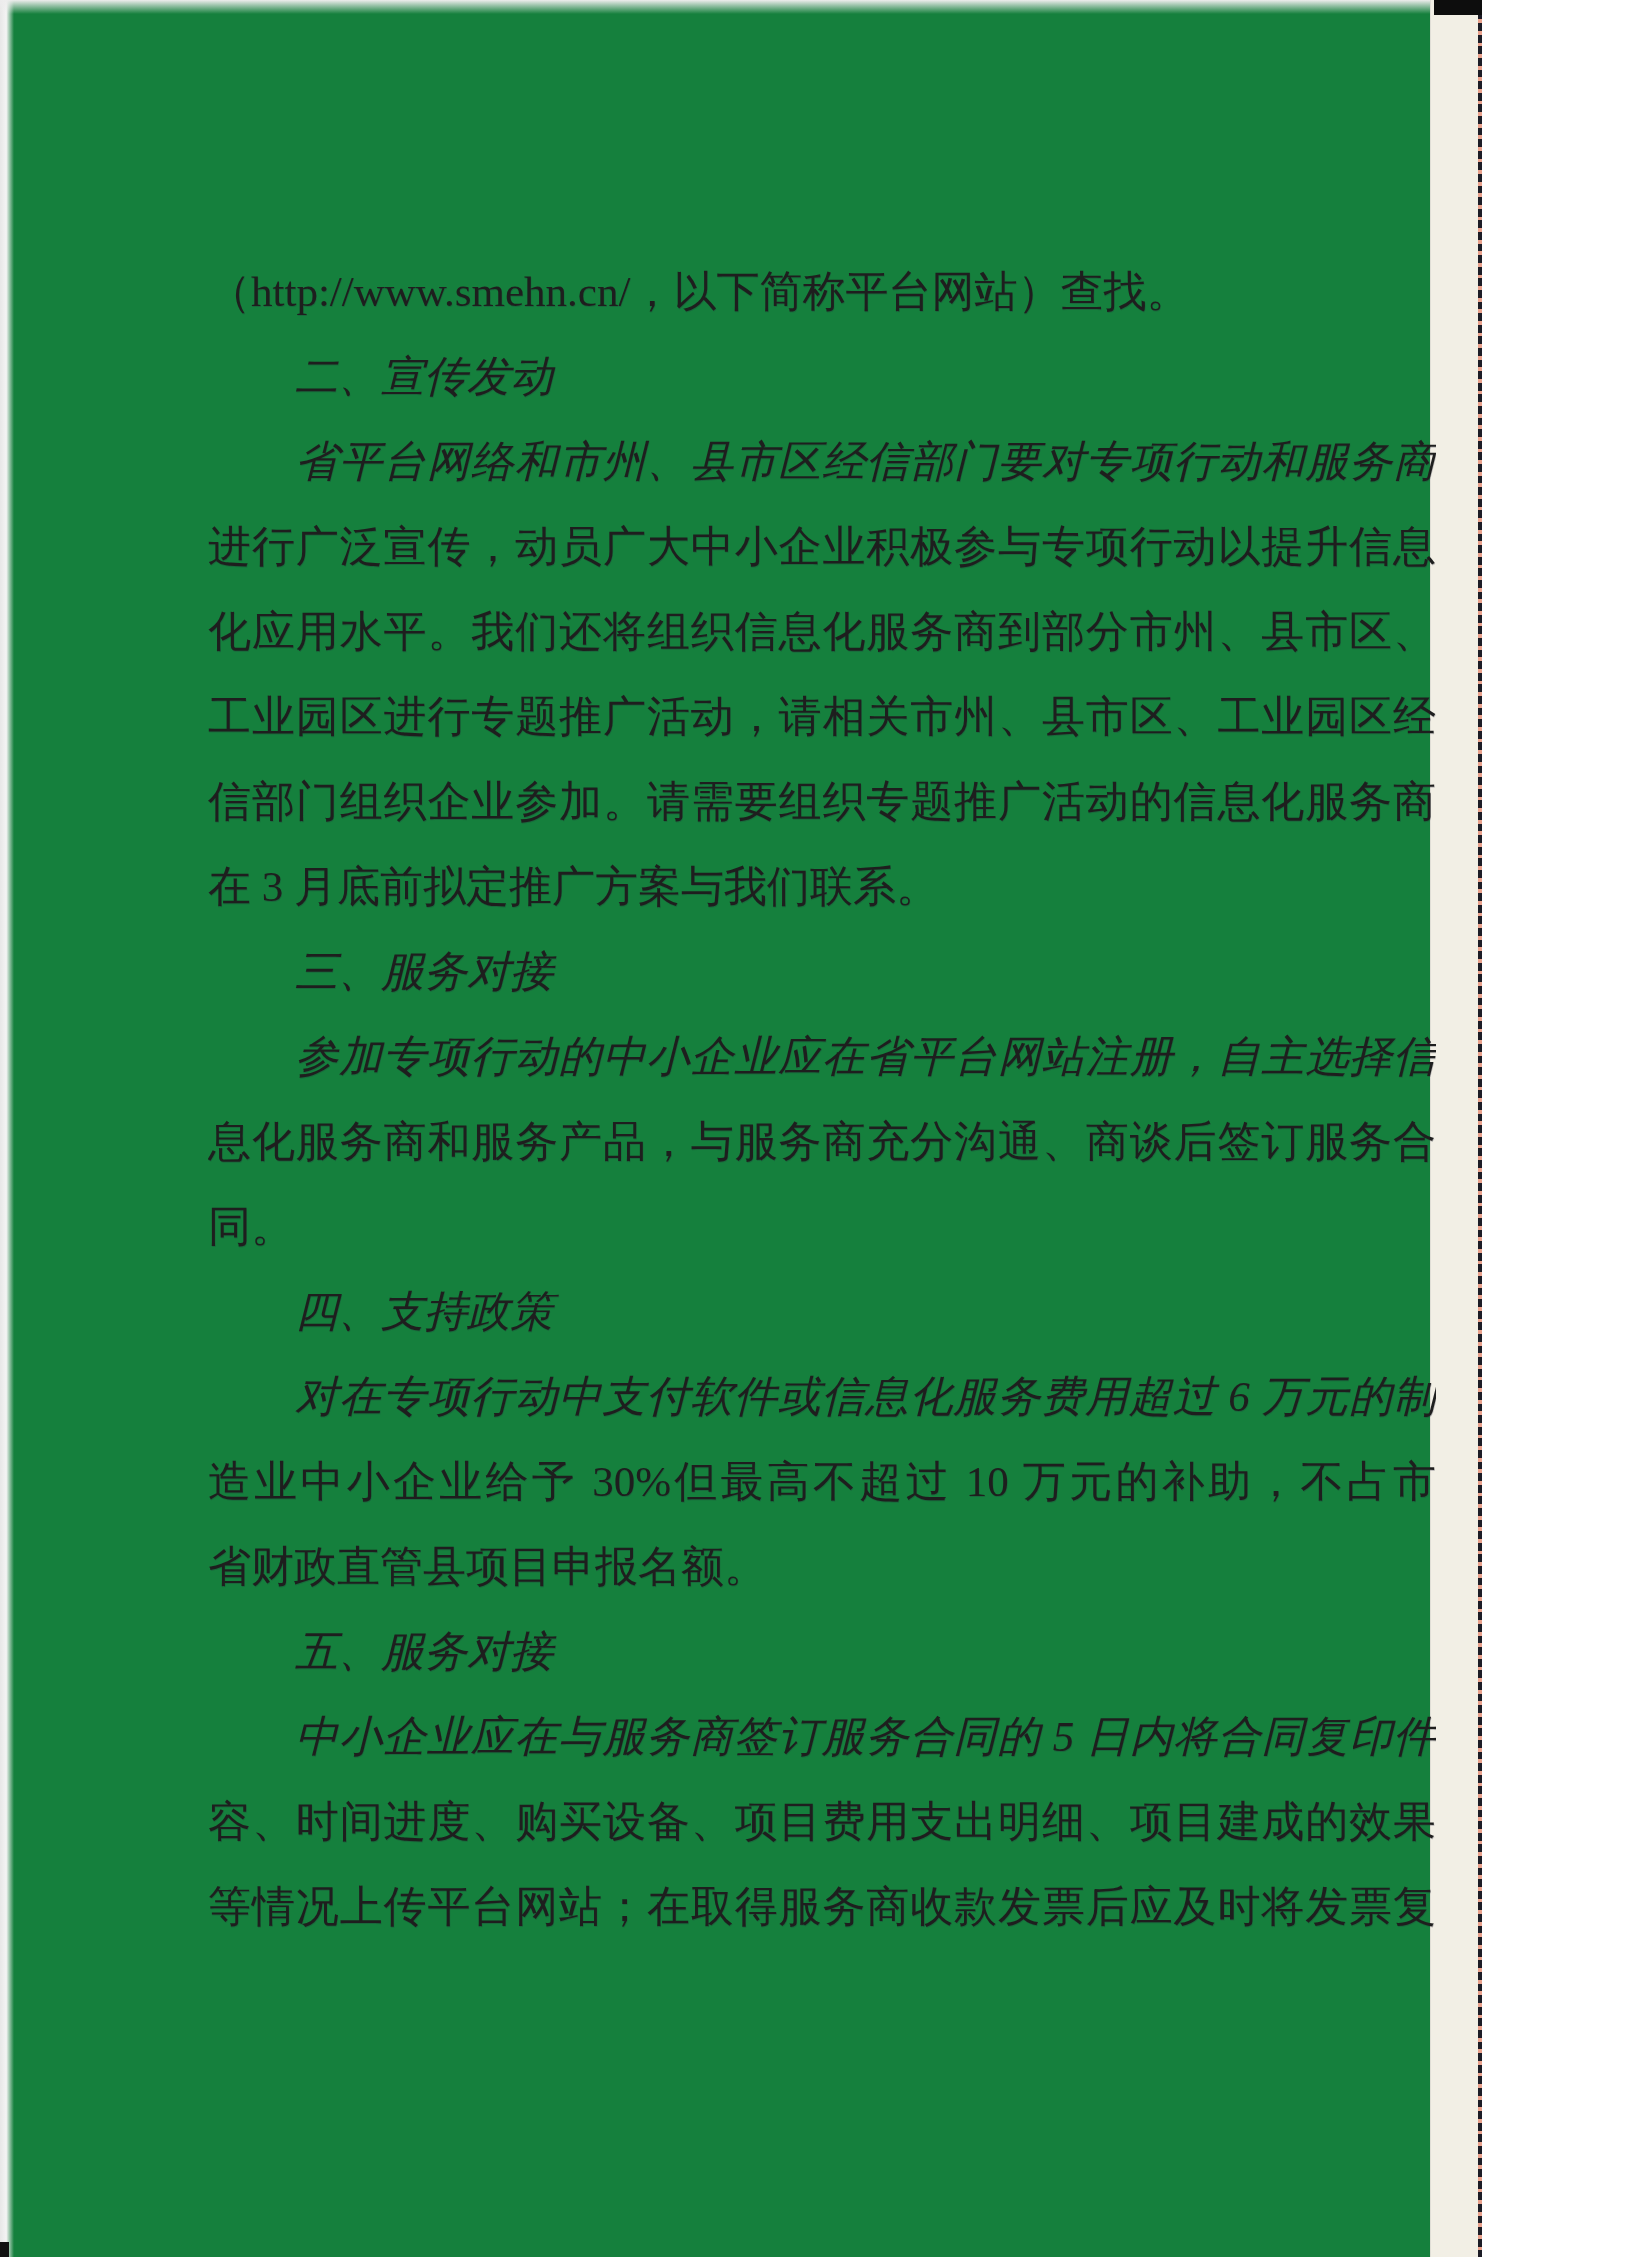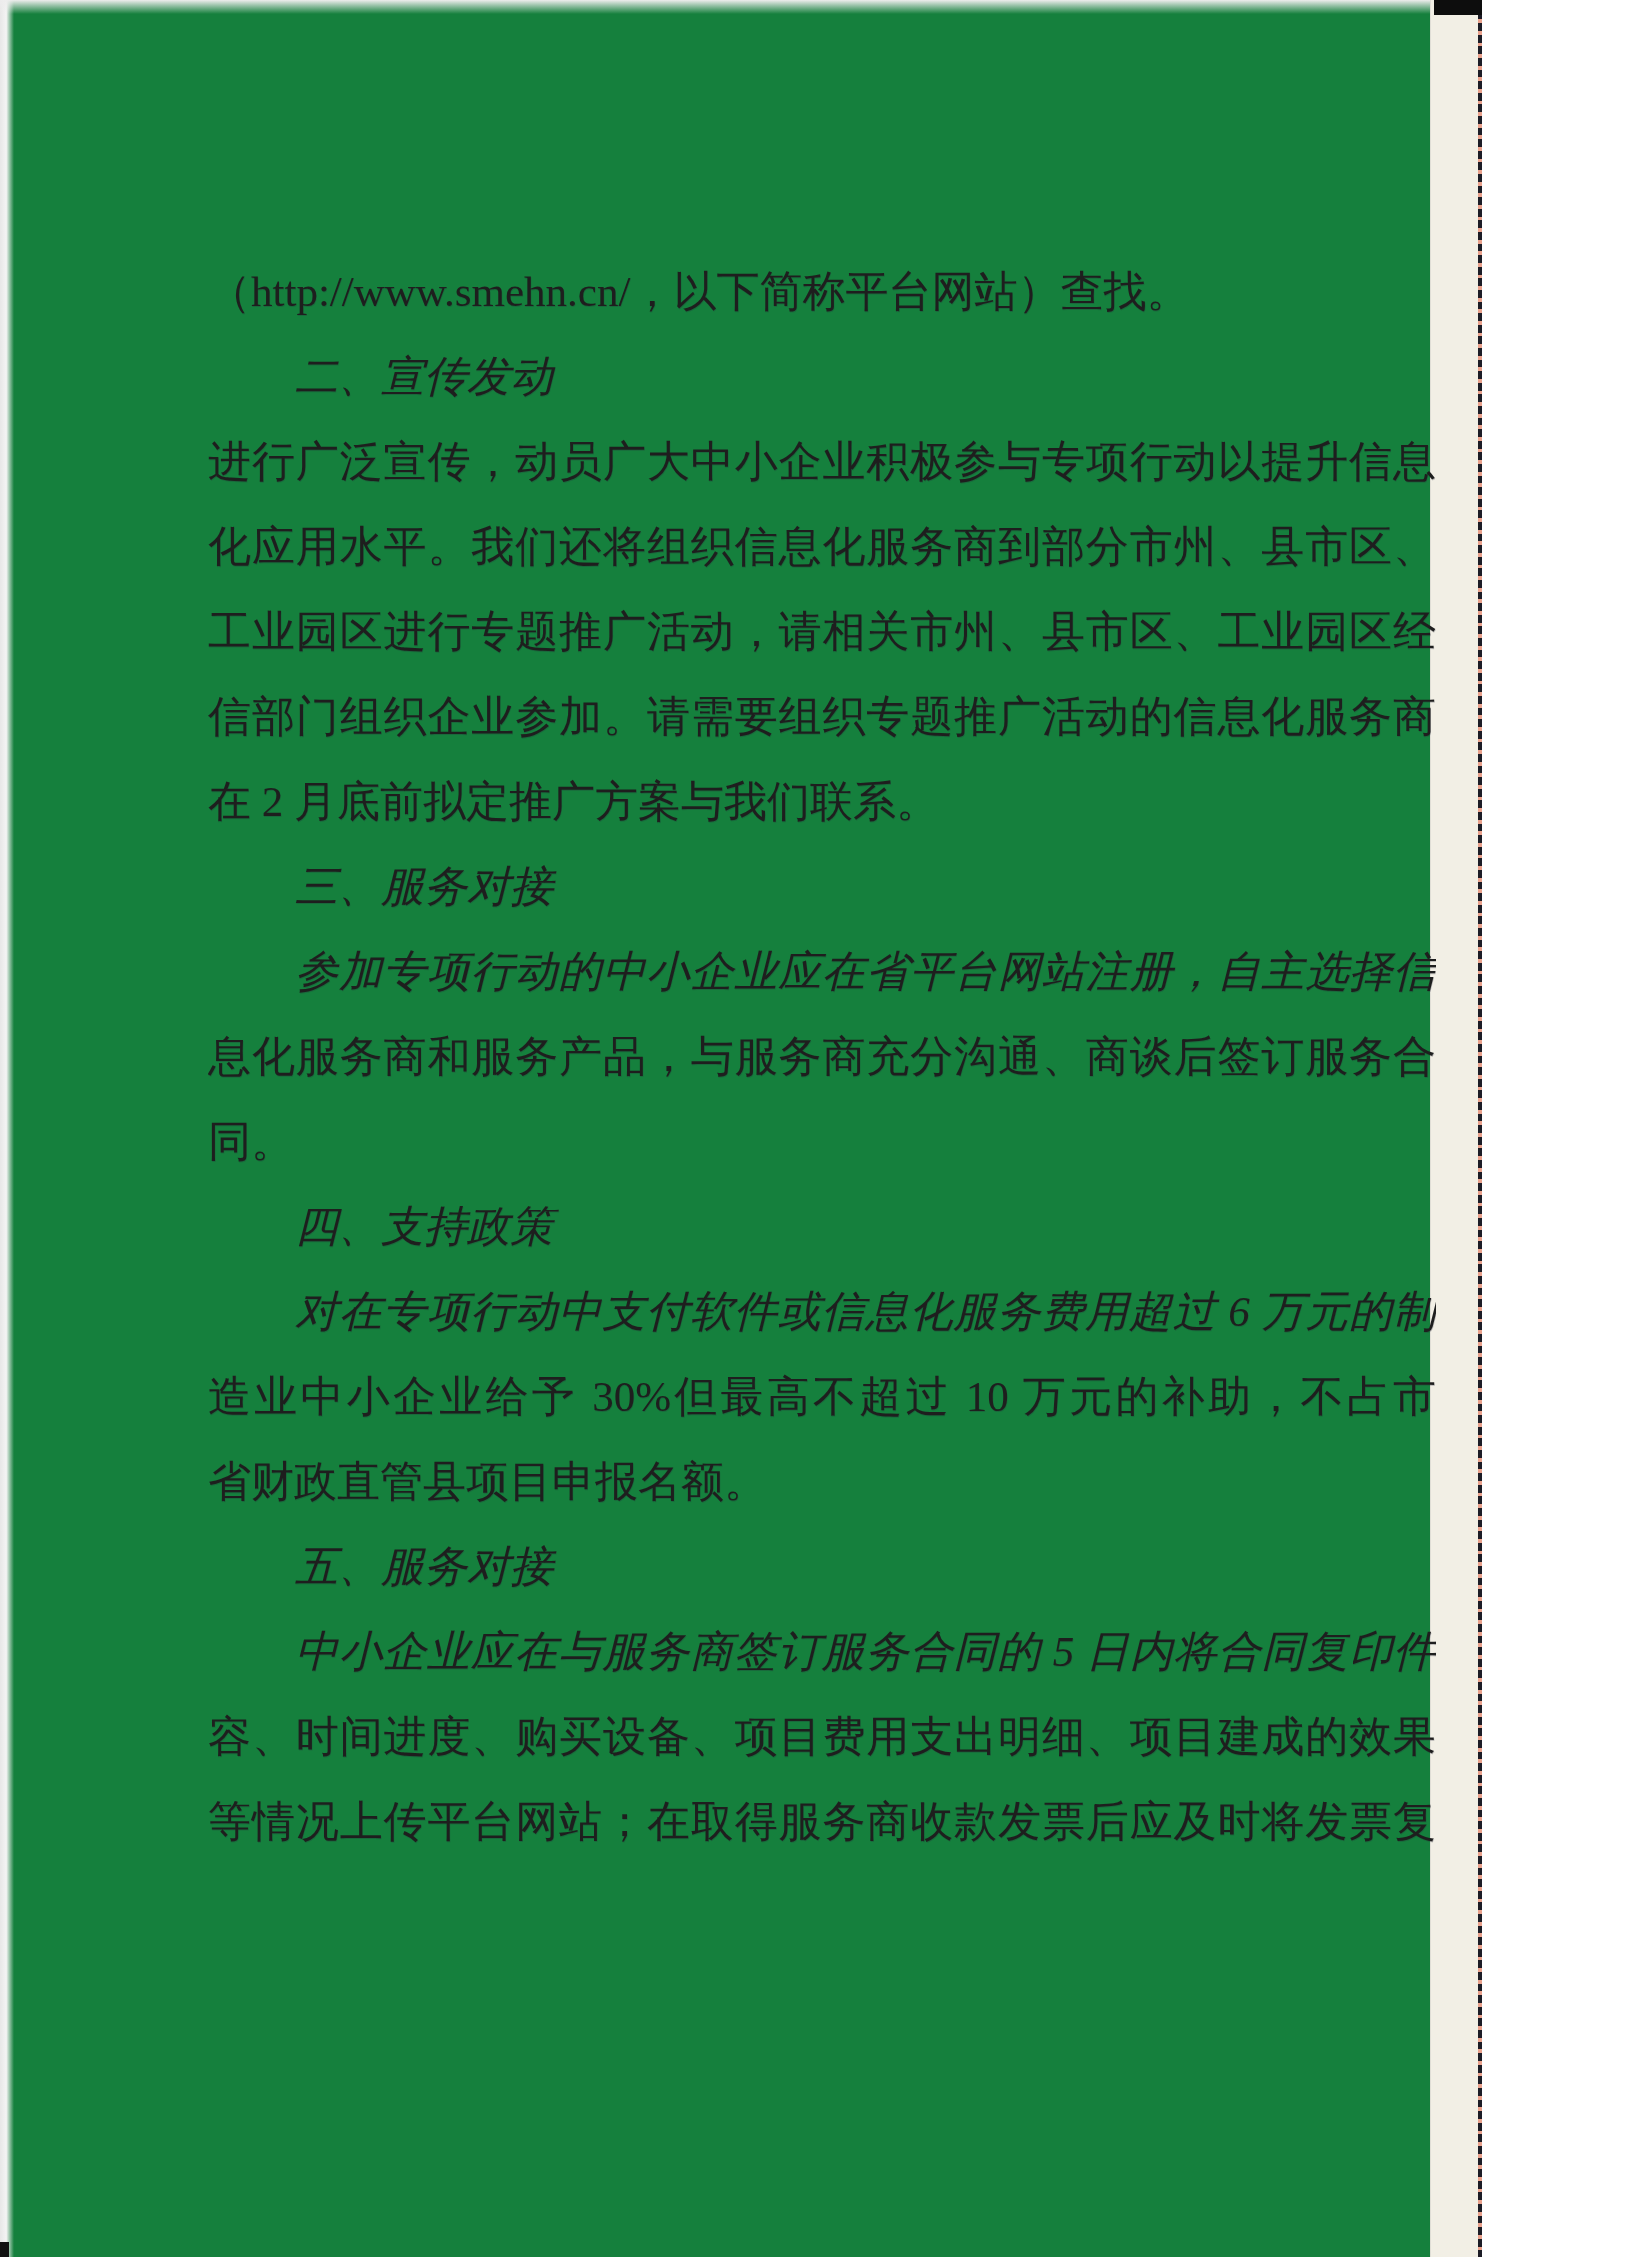--- a/index.html
+++ b/index.html
@@ -105,25 +105,26 @@
   <div class="top-edge-shade"></div>
   <div class="right-band"></div>
   <div class="crease-line"></div>
   <div class="right-dashed-edge"></div>
   <div class="corner-artifact-topright"></div>
   <div class="corner-artifact-bottomleft"></div>
 
   <div class="doc">
       <div class="line">（http://www.smehn.cn/，以下简称平台网站）查找。</div>
       <div class="line indent">二、宣传发动</div>
+      <div class="line indent justify">省平台网络和市州、县市区经信部门要对专项行动和服务商</div>
       <div class="line justify">进行广泛宣传，动员广大中小企业积极参与专项行动以提升信息</div>
       <div class="line justify">化应用水平。我们还将组织信息化服务商到部分市州、县市区、</div>
       <div class="line justify">工业园区进行专题推广活动，请相关市州、县市区、工业园区经</div>
       <div class="line justify">信部门组织企业参加。请需要组织专题推广活动的信息化服务商</div>
-      <div class="line">在 2 月底前拟定推广方案与我们联系。</div>
+      <div class="line">在 3 月底前拟定推广方案与我们联系。</div>
       <div class="line indent">三、服务对接</div>
       <div class="line indent justify">参加专项行动的中小企业应在省平台网站注册，自主选择信</div>
       <div class="line justify">息化服务商和服务产品，与服务商充分沟通、商谈后签订服务合</div>
       <div class="line">同。</div>
       <div class="line indent">四、支持政策</div>
       <div class="line indent justify">对在专项行动中支付软件或信息化服务费用超过 6 万元的制</div>
       <div class="line justify">造业中小企业给予 30%但最高不超过 10 万元的补助，不占市州、</div>
       <div class="line">省财政直管县项目申报名额。</div>
       <div class="line indent">五、服务对接</div>
       <div class="line indent justify">中小企业应在与服务商签订服务合同的 5 日内将合同复印件</div>

